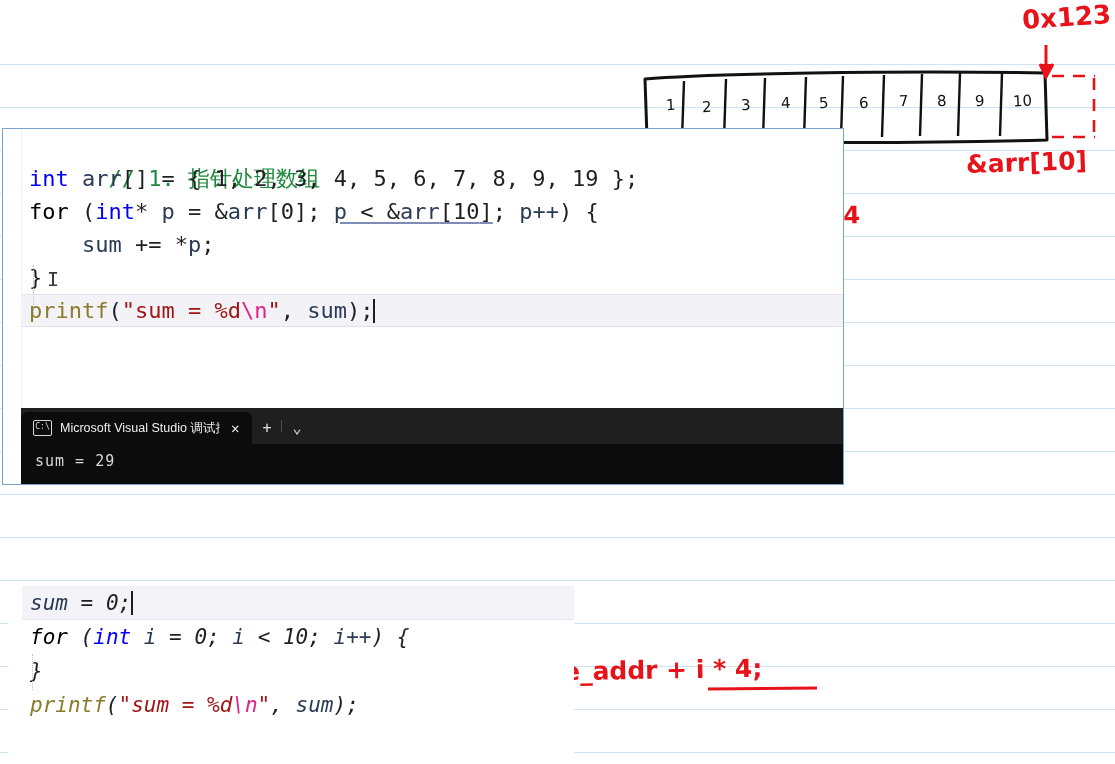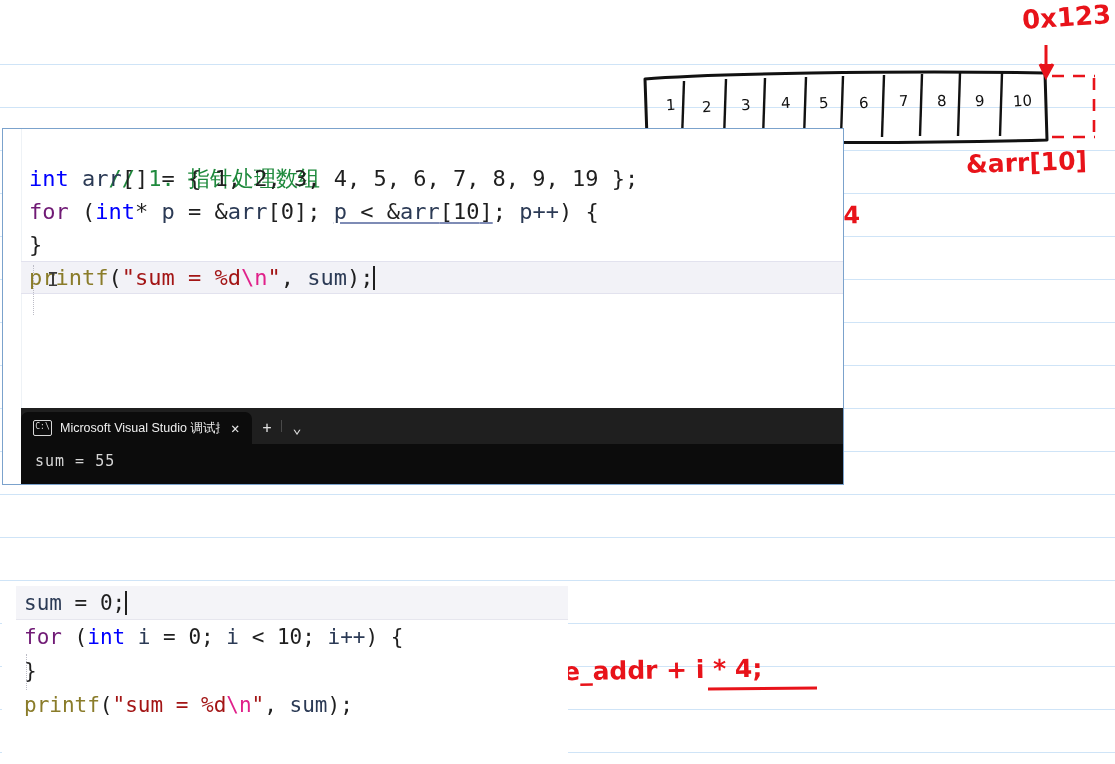--- a/index.html
+++ b/index.html
@@ -39,25 +39,26 @@
     box-sizing: border-box;
   }
   #code-block-pointer {
     left: 2px;
     top: 128px;
     width: 842px;
     height: 357px;
     border: 1.5px solid #7ba2cc;
   }
   #code-block-index {
-    left: 2px;
+    left: 8px;
     top: 586px;
     width: 566px;
     height: 178px;
     border: none;
+    font-style: italic;
   }
   .gutter {
     position: absolute;
     top: 0;
     bottom: 0;
     left: 0;
     width: 18px;
     background: #ffffff;
     border-right: 1px solid #eef2f6;
   }
@@ -91,21 +92,21 @@
     box-shadow: inset 0 1px 0 #e2e2ee, inset 0 -1px 0 #e2e2ee;
   }
   .code-line.current-top {
     background: #f4f4f8;
     box-shadow: inset 0 -1px 0 #e6e6ee;
   }
 
   
   .t-comment  { color: #1f8a3d; margin-top: 32px; }
   .t-keyword  { color: #0000ff; }
-  .t-control  { color: #701a75; }
+  .t-control  { color: #000000; }
   .t-ident    { color: #2b3a55; }
   .t-func     { color: #8a7c2a; }
   .t-string   { color: #a31515; }
   .t-escape   { color: #e0218a; }
   .t-num      { color: #1f1f1f; }
   .t-punct    { color: #1f1f1f; }
   .u-underline { text-decoration: underline; text-decoration-color:#7e8bb5; text-underline-offset: 3px;}
 
   
   .indent-guide {
@@ -316,20 +317,21 @@
 
     <div class="code-line">
       <span class="t-comment">// 1. 指针处理数组</span>
     </div>
 
     <div class="code-line"><span class="t-keyword">int</span><span class="t-ident"> arr</span><span class="t-punct">[]</span><span class="t-punct"> = { </span><span class="t-num">1, 2, 3, 4, 5, 6, 7, 8, 9, 19</span><span class="t-punct"> };</span></div>
 
 
     <div class="code-line"><span class="t-control">for</span><span class="t-punct"> (</span><span class="t-keyword">int</span><span class="t-punct">* </span><span class="t-ident">p</span><span class="t-punct"> = &amp;</span><span class="t-ident">arr</span><span class="t-punct">[</span><span class="t-num">0</span><span class="t-punct">]; </span><span class="t-ident u-underline">p</span><span class="t-punct u-underline"> &lt; &amp;</span><span class="t-ident u-underline">arr</span><span class="t-punct u-underline">[</span><span class="t-num u-underline">10</span><span class="t-punct u-underline">]</span><span class="t-punct">; </span><span class="t-ident">p++</span><span class="t-punct">) {</span></div>
 
+    <div class="code-line"><span class="t-punct">    </span><span class="t-ident">sum</span><span class="t-punct"> += *</span><span class="t-ident">p</span><span class="t-punct">;</span></div>
 
     <div class="code-line"><span class="t-punct">}</span></div>
 
     <div class="code-line current"><span class="t-func">printf</span><span class="t-punct">(</span><span class="t-string">"sum = %d</span><span class="t-escape">\n</span><span class="t-string">"</span><span class="t-punct">, </span><span class="t-ident">sum</span><span class="t-punct">);</span><span class="caret"></span></div>
 
 
     <div class="indent-guide" style="left:12px; top:136px; height:50px;"></div>
     <span class="ibeam" style="left:26px; top:138px;">I</span>
   </div>
 
@@ -338,21 +340,21 @@
       <div class="term-tab">
         <span class="term-tab-icon">C:\</span>
         <span class="term-tab-title">Microsoft Visual Studio 调试控</span>
         <span class="term-tab-close">✕</span>
       </div>
       <div class="term-new">+</div>
       <div class="term-divider"></div>
       <div class="term-chev">⌄</div>
     </div>
     <div class="term-body">
-      <div>sum = 55</div>
+      <div>sum = 29</div>
     </div>
   </div>
 </div>
 
 <div class="code-block" id="code-block-index">
   <div class="gutter"></div>
   <div class="code-area">
 
     <div class="code-line current-top"><span class="t-ident">sum</span><span class="t-punct"> = </span><span class="t-num">0</span><span class="t-punct">;</span><span class="caret"></span></div>
 

